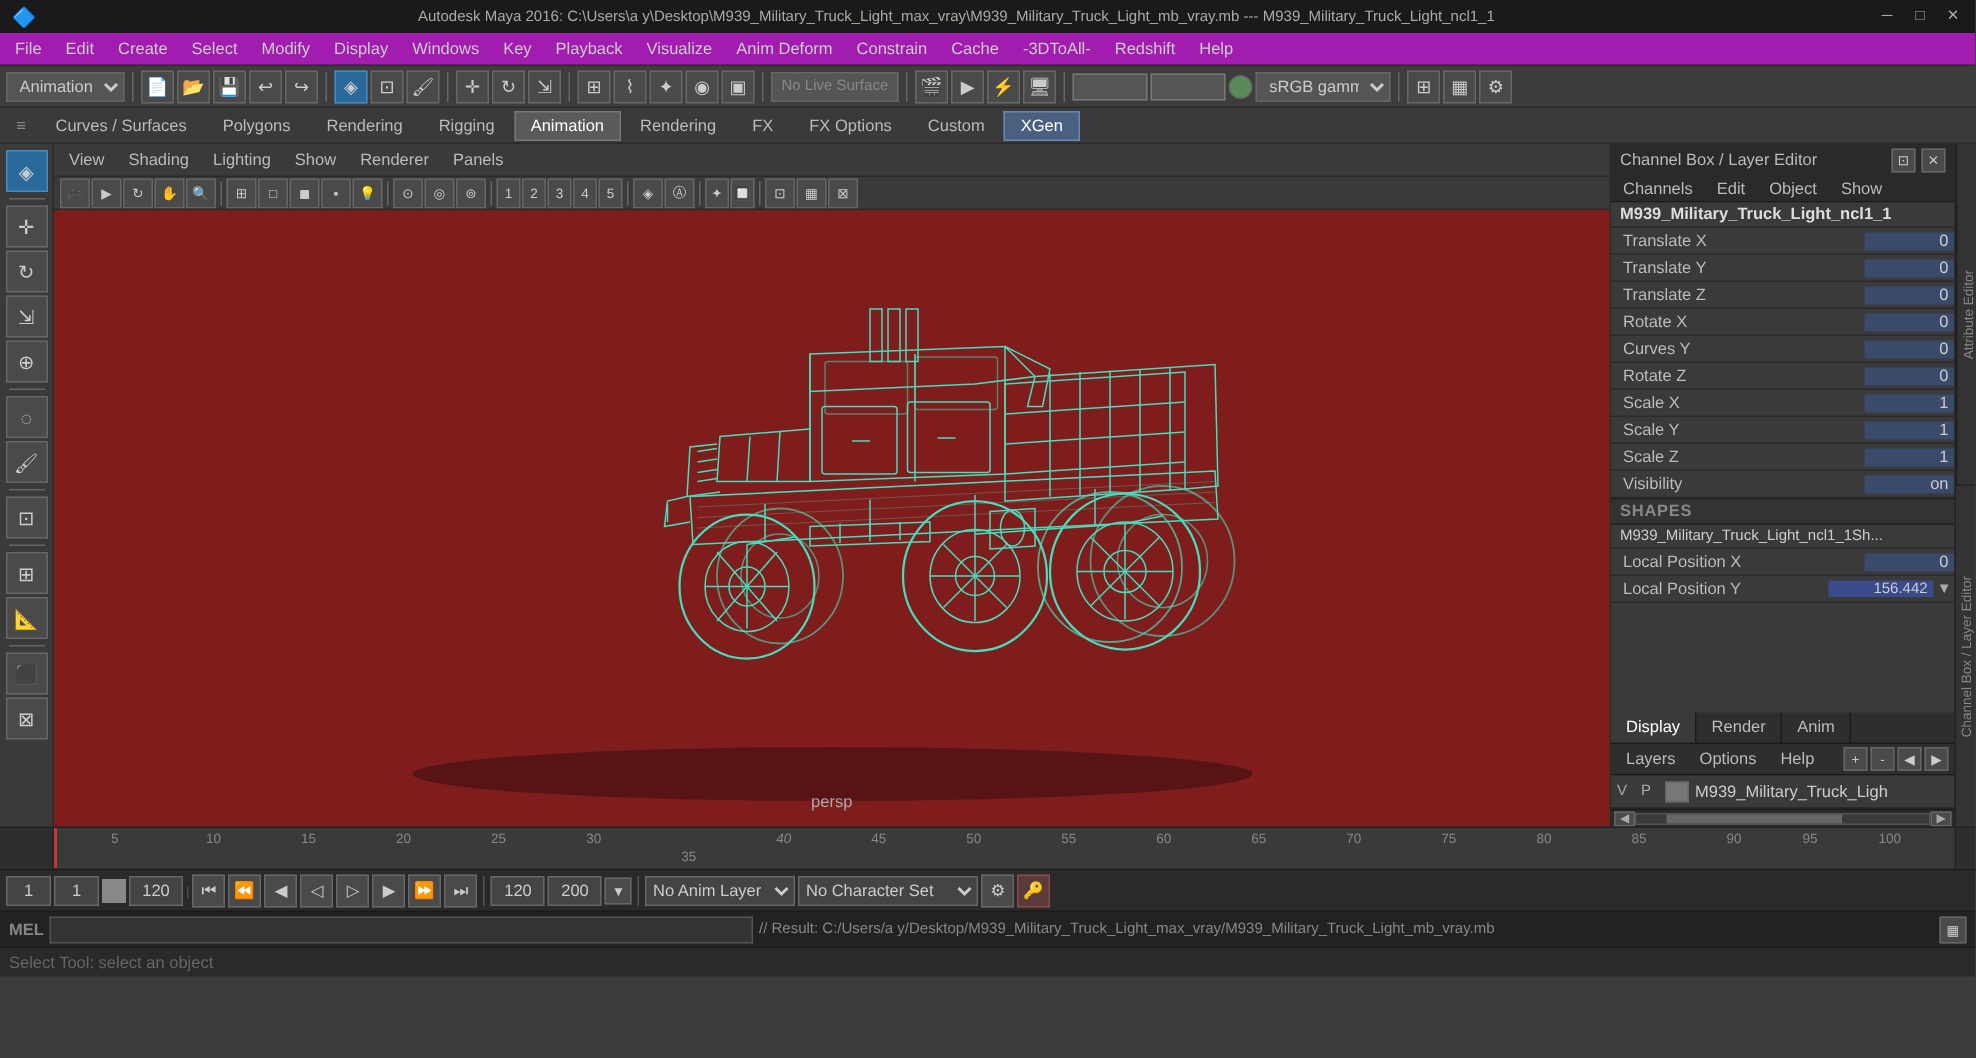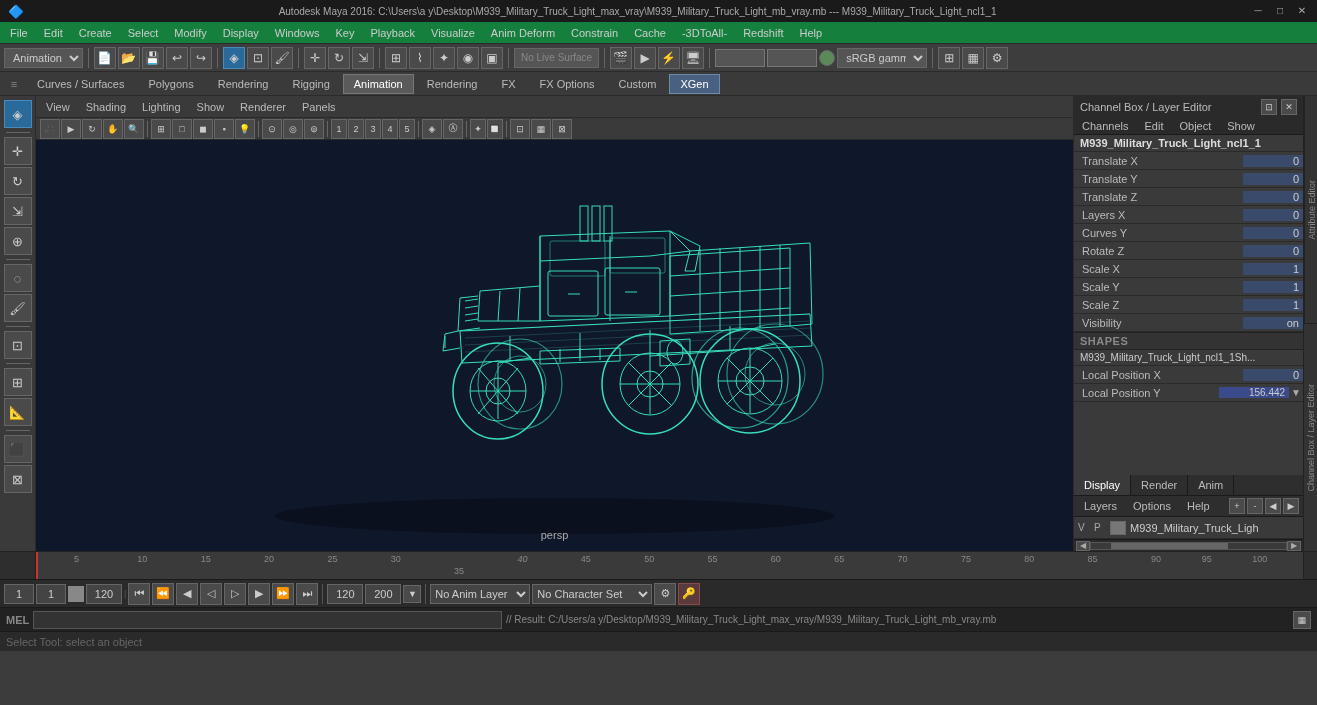--- a/index.html
+++ b/index.html
@@ -25,21 +25,21 @@
       color: #aaa;
       font-size: 11px;
     }
     #title-bar .title-text { flex: 1; text-align: center; }
     #title-bar .win-controls { display: flex; gap: 8px; }
     #title-bar .win-btn { width: 14px; height: 14px; cursor: pointer; text-align: center; line-height: 14px; font-size: 10px; }
 
     
     #menu-bar {
       height: 22px;
-      background: #15803d;
+      background: #a21caf;
       display: flex;
       align-items: center;
       padding: 0 4px;
       gap: 4px;
       border-bottom: 1px solid #2a2a2a;
     }
     .menu-item {
       padding: 2px 6px;
       cursor: pointer;
       font-size: 11px;
@@ -177,21 +177,21 @@
       color: #ccc;
       height: 18px;
       font-size: 11px;
       padding: 0 3px;
       text-align: center;
     }
 
     
     #scene-area {
       flex: 1;
-      background: #0f172a;
+      background: #7f1d1d;
       position: relative;
       display: flex;
       align-items: center;
       justify-content: center;
     }
     #persp-label {
       position: absolute;
       bottom: 10px;
       left: 50%;
       transform: translateX(-50%);
@@ -777,21 +777,21 @@
       </div>
       <div class="cb-row">
         <span class="cb-label">Translate Y</span>
         <span class="cb-value blue">0</span>
       </div>
       <div class="cb-row">
         <span class="cb-label">Translate Z</span>
         <span class="cb-value blue">0</span>
       </div>
       <div class="cb-row">
-        <span class="cb-label">Layers X</span>
+        <span class="cb-label">Rotate X</span>
         <span class="cb-value blue">0</span>
       </div>
       <div class="cb-row">
         <span class="cb-label">Curves Y</span>
         <span class="cb-value blue">0</span>
       </div>
       <div class="cb-row">
         <span class="cb-label">Rotate Z</span>
         <span class="cb-value blue">0</span>
       </div>

